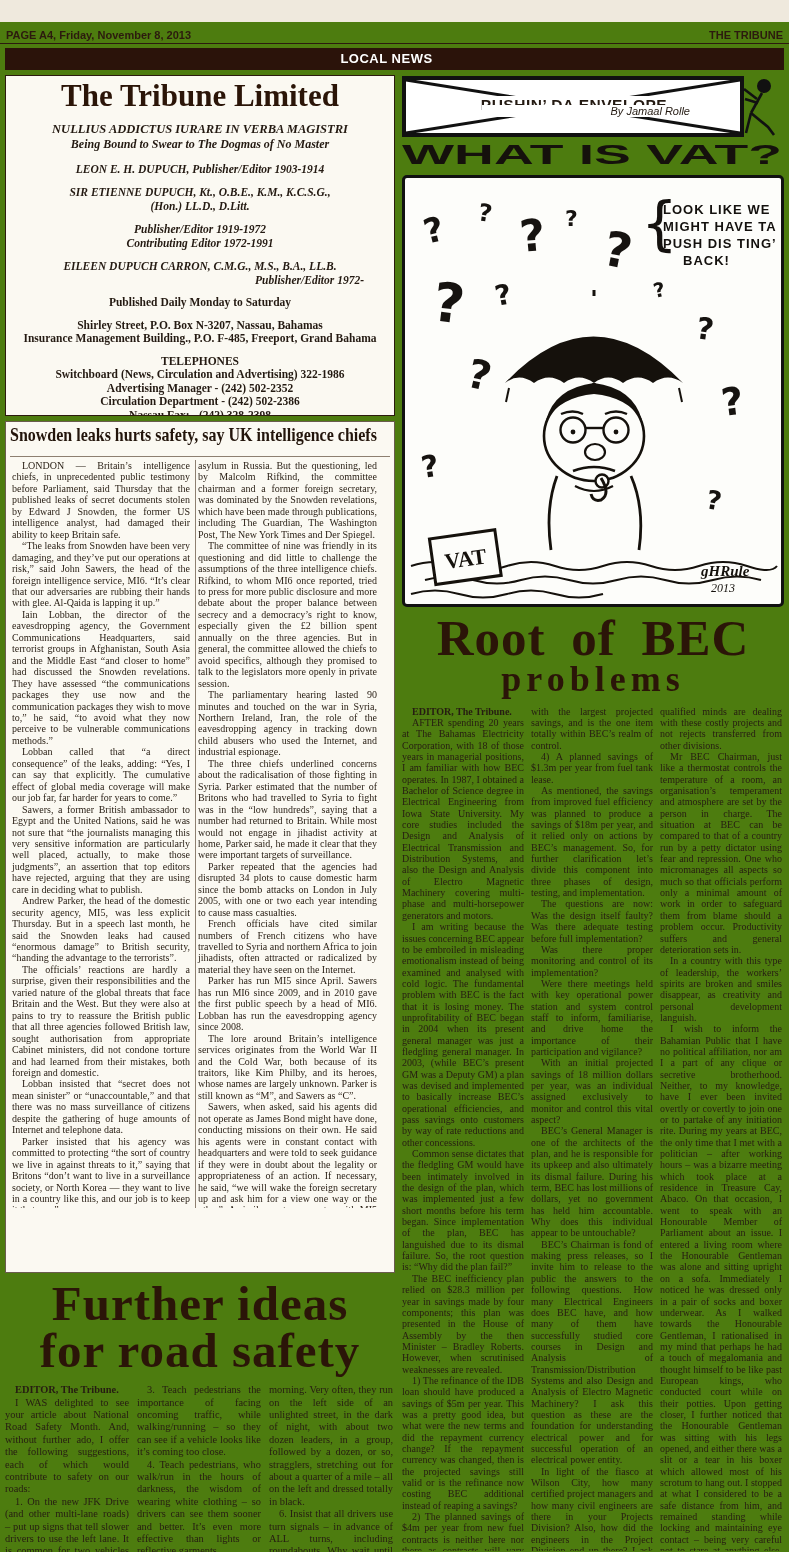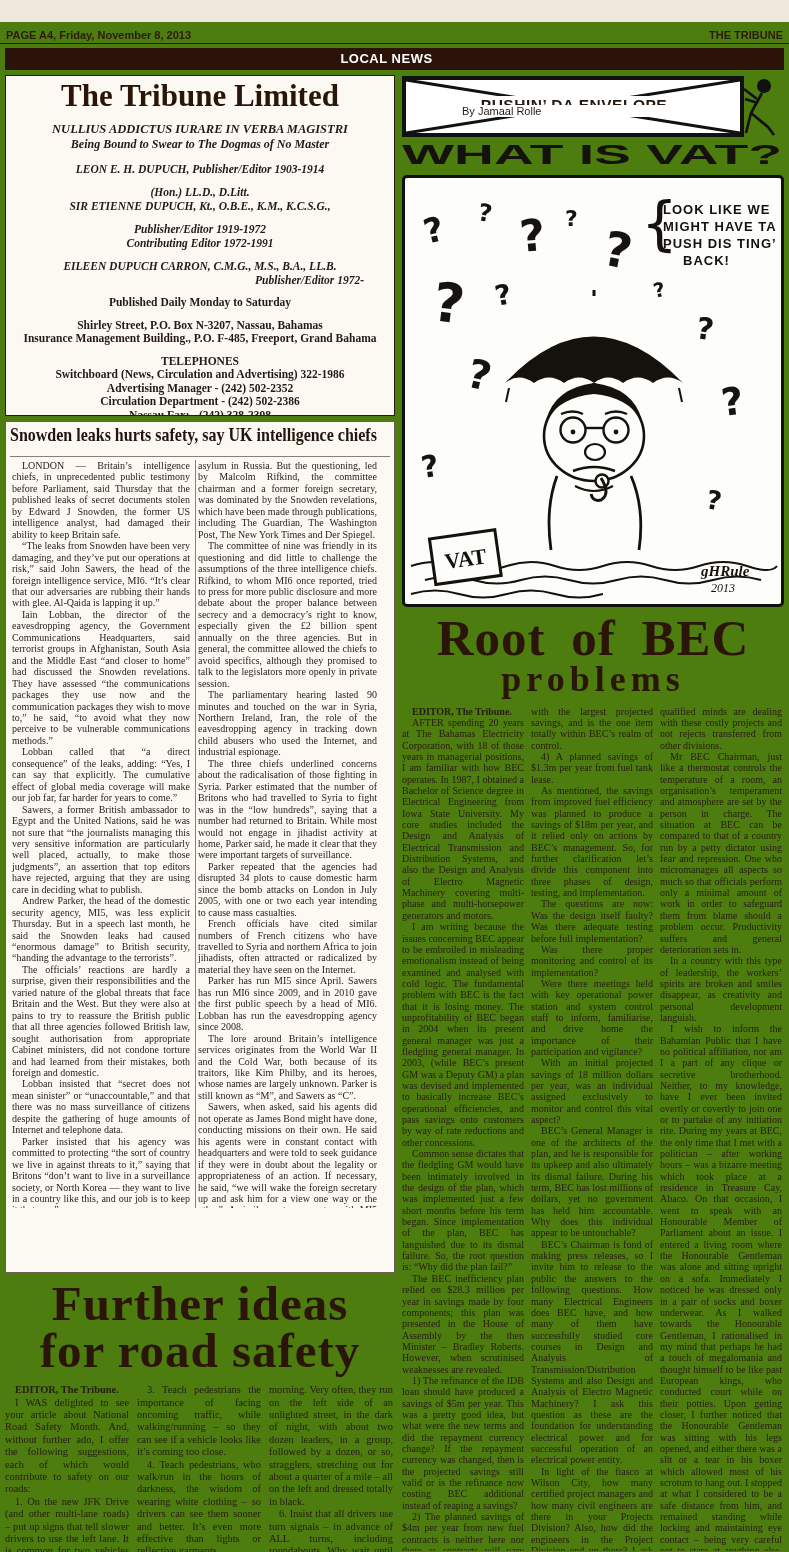--- a/index.html
+++ b/index.html
@@ -41,22 +41,22 @@
   .road .l2{font-size:49px;letter-spacing:1px;}
   .road-cols{display:flex;gap:8px;margin-top:10px;}
   .road-col{width:124px;}
   .road-col p{font-size:10.4px;line-height:12.4px;}
   .editor-label{font-weight:bold;font-size:10.5px;margin:0 0 6px 0;text-indent:8px;}
   
   .strip{position:relative;height:64px;}
   .strip svg{display:block;}
   .strip-title{position:absolute;left:38px;top:21px;width:268px;text-align:center;background:#fff;
                font-family:"Liberation Sans",sans-serif;font-weight:bold;font-size:15.5px;letter-spacing:.5px;}
-  .strip-byline{position:absolute;left:60px;top:30px;width:208px;text-align:left;background:#fff;
-               font-family:"Liberation Sans",sans-serif;font-size:11px;}
+  .strip-byline{position:absolute;left:80px;top:30px;width:208px;text-align:right;background:#fff;
+               font-family:"Liberation Sans",sans-serif;font-size:11px;font-style:italic;}
   .wiv{margin:2px 0 3px 0;}
   .panel{border:3px solid #111;border-radius:5px;height:432px;box-sizing:border-box;background:#fdfdfa;overflow:hidden;}
   
   .bec-head{margin-top:7px;}
   .bec-head .l1{font-size:51px;word-spacing:12px;letter-spacing:1px;}
   .bec-head .l2{font-size:36px;letter-spacing:5px;}
   
   .letters{display:flex;gap:7px;margin-top:9px;height:845px;overflow:hidden;}
   .let-col{width:122px;}
   .let-col p{font-size:10px;line-height:11.35px;}
@@ -82,22 +82,22 @@
   <div class="main">
 
     <div class="leftcol">
 
       <div class="masthead">
         <div class="mh-title">The Tribune Limited</div>
         <div class="mh-latin">NULLIUS ADDICTUS IURARE IN VERBA MAGISTRI</div>
         <div class="mh-motto">Being Bound to Swear to The Dogmas of No Master</div>
         <div class="mh-line">LEON E. H. DUPUCH, Publisher/Editor 1903-1914</div>
         <div class="mh-gap"></div>
+        <div class="mh-line">SIR ETIENNE DUPUCH, Kt., O.B.E., K.M., K.C.S.G.,</div>
         <div class="mh-line">(Hon.) LL.D., D.Litt.</div>
-        <div class="mh-line">SIR ETIENNE DUPUCH, Kt., O.B.E., K.M., K.C.S.G.,</div>
         <div class="mh-gap"></div>
         <div class="mh-line">Publisher/Editor 1919-1972</div>
         <div class="mh-line">Contributing Editor 1972-1991</div>
         <div class="mh-gap"></div>
         <div class="mh-line">EILEEN DUPUCH CARRON, C.M.G., M.S., B.A., LL.B.</div>
         <div class="mh-line mh-right">Publisher/Editor 1972-</div>
         <div class="mh-gap"></div>
         <div class="mh-plain">Published Daily Monday to Saturday</div>
         <div class="mh-gap"></div>
         <div class="mh-plain">Shirley Street, P.O. Box N-3207, Nassau, Bahamas</div>

